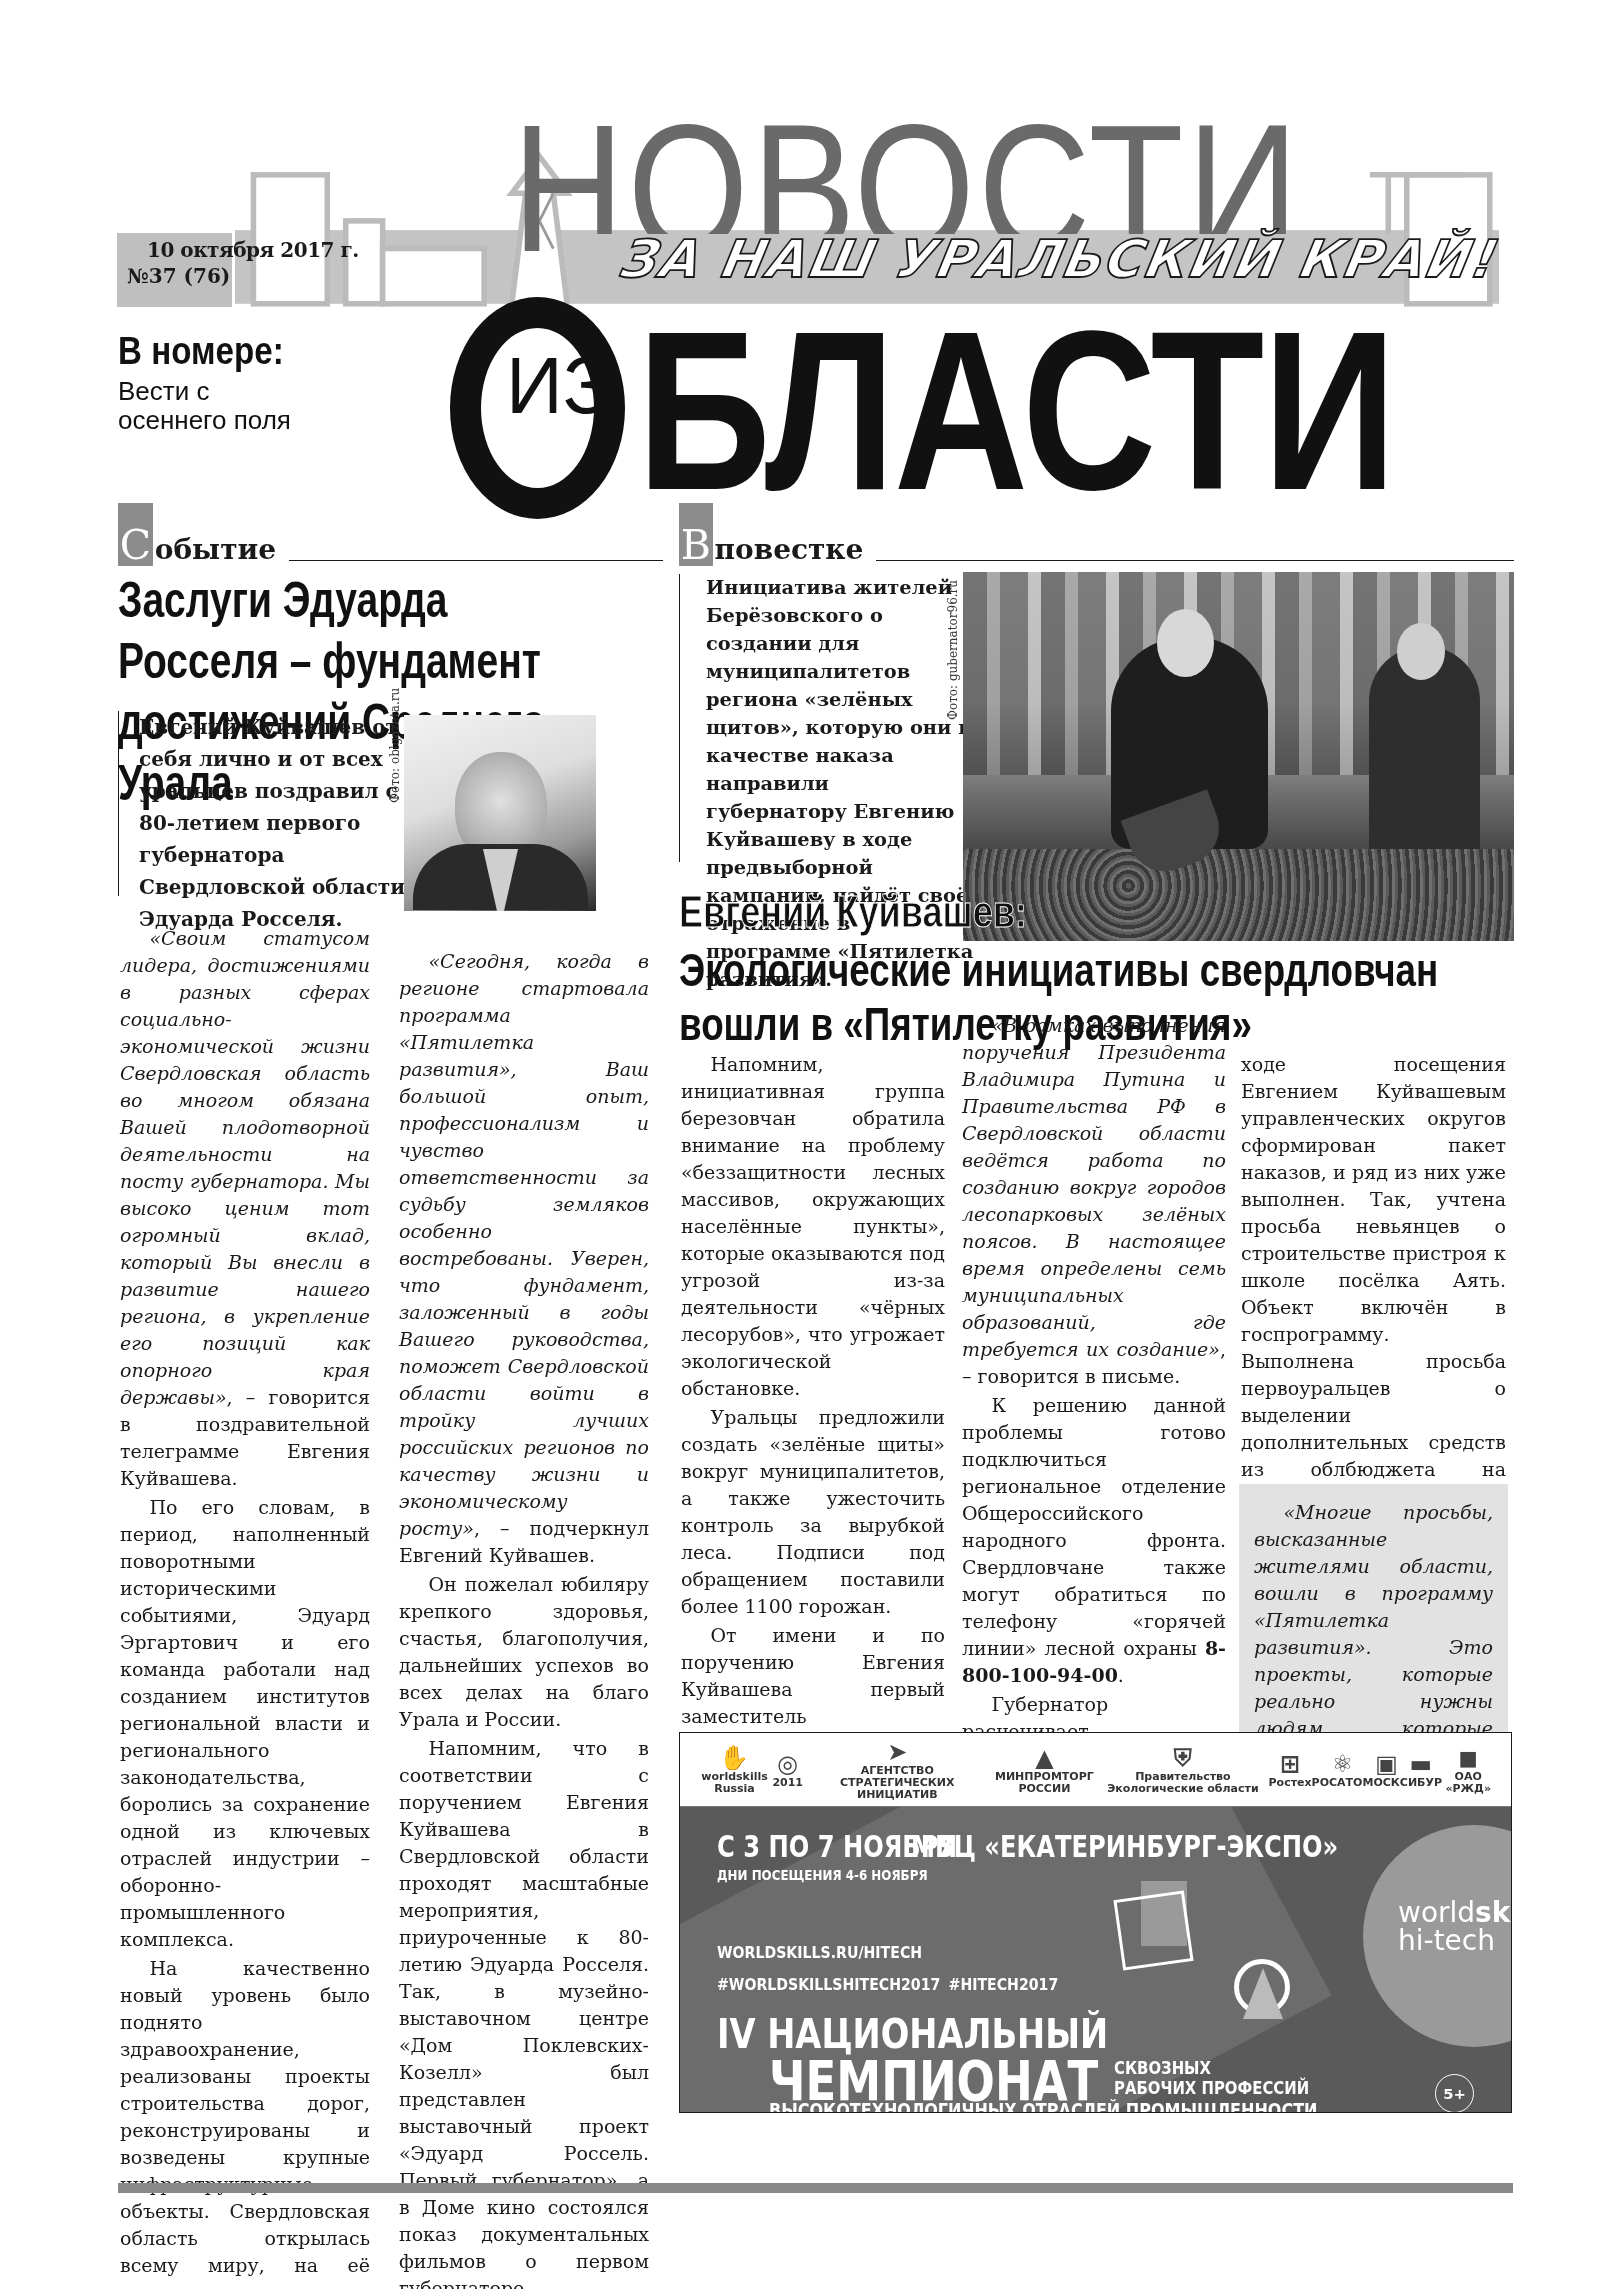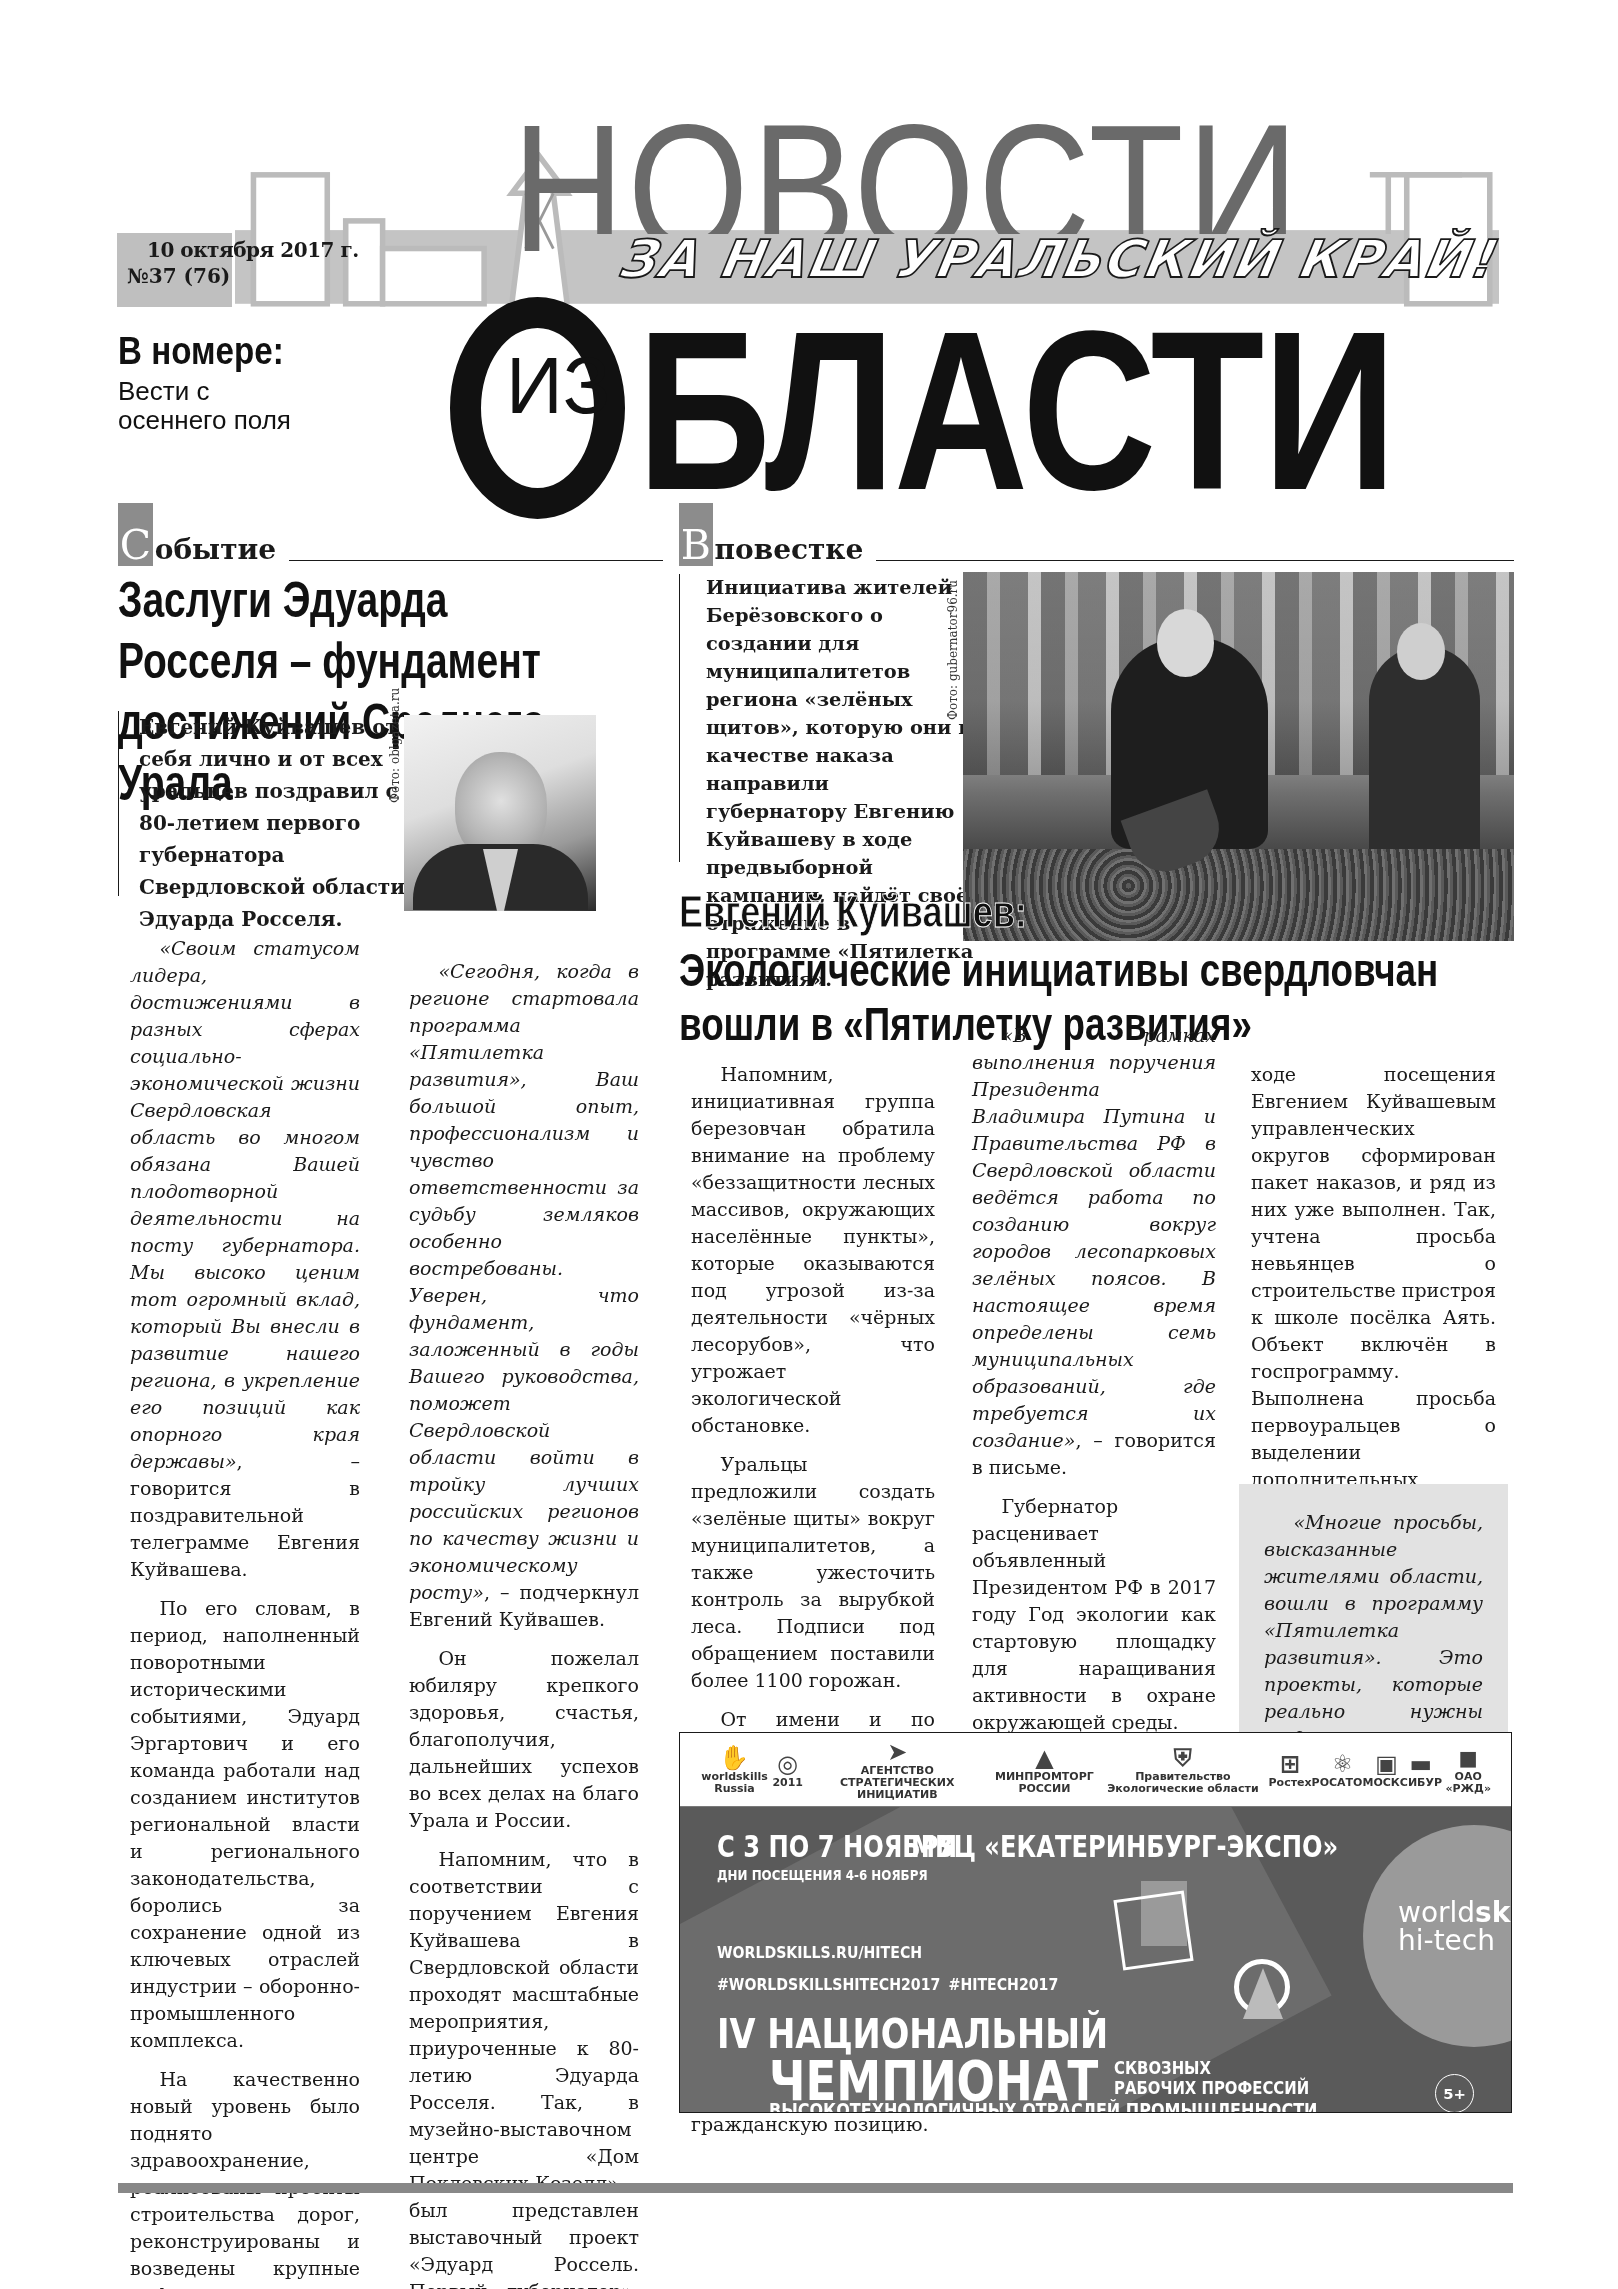--- a/index.html
+++ b/index.html
@@ -30,21 +30,21 @@
   .headline-1 { position: absolute; left: 118px; top: 570px; width: 554px; font: bold 50px/61px "Liberation Sans", sans-serif; color: #111; transform: scaleX(0.78); transform-origin: left top; }
   .lead-1 { position: absolute; left: 118px; top: 711px; width: 277px; border-left: 1.8px solid #1a1a1a; padding-left: 20px; font: bold 20px/32px "DejaVu Serif", serif; color: #1a1a1a; height: 185px; }
   .photo-credit { position: absolute; font: 12px "DejaVu Serif", serif; color: #333; transform: rotate(-90deg); transform-origin: left top; white-space: nowrap; }
   .photo { position: absolute; background: linear-gradient(160deg, #f2f2f2 0%, #dedede 40%, #9a9a9a 70%, #2a2a2a 100%); }
   .photo-1 { left: 404px; top: 715px; width: 192px; height: 196px; }
   .photo-1 .head { position: absolute; left: 51px; top: 37px; width: 92px; height: 109px; background: radial-gradient(circle at 50% 45%, #e0e0e0 0%, #b5b5b5 55%, #8a8a8a 100%); border-radius: 48% 48% 44% 44%; }
   .photo-1 .suit { position: absolute; left: 9.2px; top: 129px; width: 175px; height: 66px; background: #2a2a2a; border-radius: 55px 55px 0 0; }
   .photo-1 .shirt { position: absolute; left: 79px; top: 134px; width: 35px; height: 62px; background: #cfcfcf; clip-path: polygon(0 0, 100% 0, 60% 100%, 40% 100%); }
 
   .col { position: absolute; font: 19px/27px "DejaVu Serif", serif; color: #1a1a1a; text-align: justify; hyphens: manual; }
-  .col p { margin: 12px; text-indent: 29.5px; }
+  .col p { margin: 2px; text-indent: 29.5px; }
   .col p.noindent { text-indent: 0; }
   .col .it { font-style: italic; }
   .col b { font-weight: bold; }
   .col-1a { left: 118px; top: 923px; width: 254px; }
   .col-1b { left: 397px; top: 946px; width: 254px; }
 
   
   .lead-2 { position: absolute; left: 679px; top: 574px; width: 268px; border-left: 1.8px solid #1a1a1a; padding-left: 26px; font: bold 19.4px/28px "DejaVu Serif", serif; color: #1a1a1a; height: 288px; }
   .photo-2 { left: 963px; top: 572px; width: 551px; height: 369px; background: linear-gradient(180deg, #cfcfcf 0%, #bdbdbd 35%, #6f6f6f 60%, #3c3c3c 80%, #555 100%); overflow: hidden; }
   .photo-2 .crowd { position: absolute; left: 0; top: 0; width: 100%; height: 55%; background: repeating-linear-gradient(90deg, #2a2a2a 0 24px, #8a8a8a 24px 37px, #3a3a3a 37px 65px, #bcbcbc 65px 78px); opacity: 0.55; }
@@ -162,20 +162,21 @@
 <div class="headline-2a">Евгений Куйвашев:</div>
 <div class="headline-2b">Экологические инициативы свердловчан вошли в «Пятилетку развития»</div>
 
 <div class="col col-2a" id="a2c1">
     <p><span>Напомним, инициативная группа березовчан обратила внимание на проблему «беззащитности лесных массивов, окружающих населённые пункты», которые оказываются под угрозой из-за деятельности «чёрных лесорубов», что угрожает экологической обстановке.</span></p>
     <p><span>Уральцы предложили создать «зелёные щиты» вокруг муниципалитетов, а также ужесточить контроль за вырубкой леса. Подписи под обращением поставили более 1100 горожан.</span></p>
     <p><span>От имени и по поручению Евгения Куйвашева первый заместитель руководителя администрации губернатора </span><b>Вадим Дубичев</b><span> направил ответ инициативной группе, он поблагодарил свердловчан за неравнодушие к вопросам сохранности лесов и активную гражданскую позицию.</span></p>
   </div>
 <div class="col col-2b" id="a2c2">
     <p><span class="it">«В рамках выполнения поручения Президента Владимира Путина и Правительства РФ в Свердловской области ведётся работа по созданию вокруг городов лесопарковых зелёных поясов. В настоящее время определены семь муниципальных образований, где требуется их создание»</span><span>, – говорится в письме.</span></p>
+    <p><span>К решению данной проблемы готово подключиться региональное отделение Общероссийского народного фронта. Свердловчане также могут обратиться по телефону «горячей линии» лесной охраны </span><b>8-800-100-94-00</b><span>.</span></p>
     <p><span>Губернатор расценивает объявленный Президентом РФ в 2017 году Год экологии как стартовую площадку для наращивания активности в охране окружающей среды.</span></p>
     <p><span>Стоит напомнить, что в</span></p>
   </div>
 <div class="col col-2c" id="a2c3">
     <p class="noindent"><span>ходе посещения Евгением Куйвашевым управленческих округов сформирован пакет наказов, и ряд из них уже выполнен. Так, учтена просьба невьянцев о строительстве пристроя к школе посёлка Аять. Объект включён в госпрограмму. Выполнена просьба первоуральцев о выделении дополнительных средств из облбюджета на реконструкцию городского фонтана. По просьбе жителей Волчанска выделены средства на замену наружных инженерных сетей на ряде улиц.</span></p>
   </div>
 
 <div class="quote-box">
   <div class="col" id="a2q">
       <p><span class="it">«Многие просьбы, высказанные жителями области, вошли в программу «Пятилетка развития». Это проекты, которые реально нужны людям, которые смогут стать «точками роста» в территориях», –</span><span> пояснил </span><b>Евгений Куйвашев</b><span>.</span></p>

